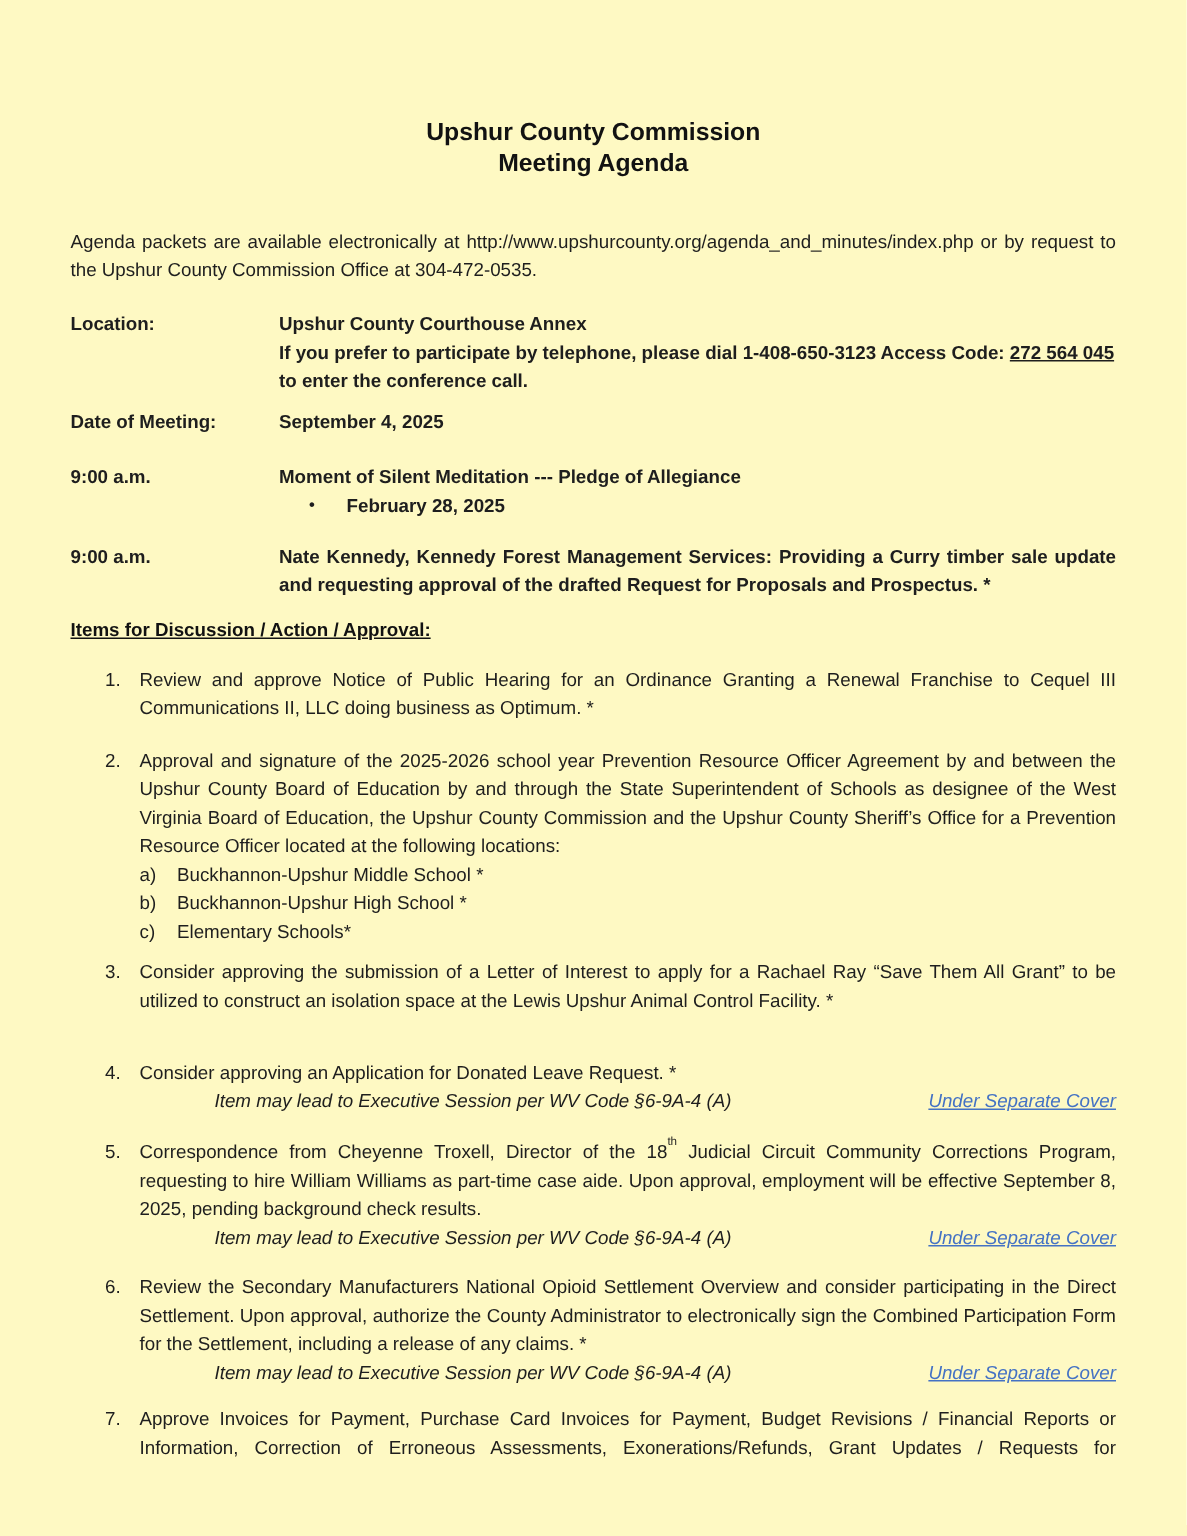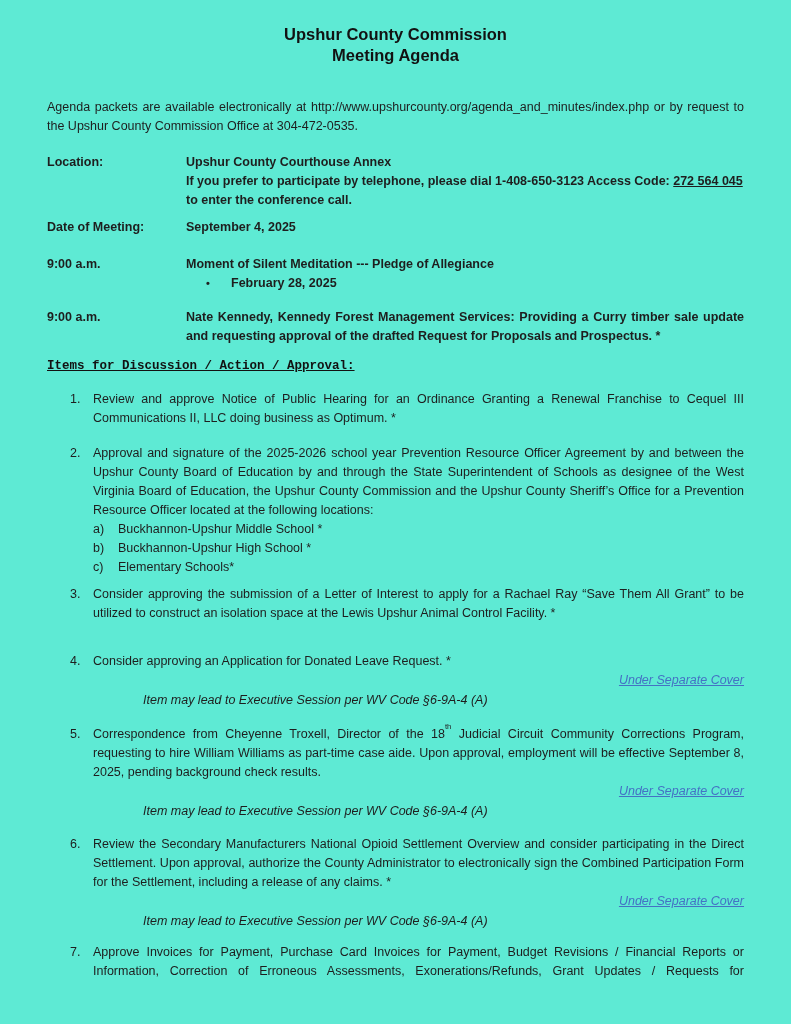--- a/index.html
+++ b/index.html
@@ -4,21 +4,21 @@
 <style>
   * { margin:0; padding:0; box-sizing:border-box; }
   html, body { background:#ffffff; }
   body {
     width:791px; height:1024px;
     font-family:"Liberation Sans", sans-serif;
     font-size:12.5px; line-height:19px;
     color:#1e1e1e;
     overflow:hidden;
   }
-  .page { width:791px; height:1024px; padding:24px 47px 0 47px; background:#5eead4; }
+  .page { width:791px; height:1024px; padding:78px 47px 0 47px; background:#fef9c3; }
 
   .doc-title { text-align:center; font-weight:700; font-size:16.5px; line-height:21px; color:#121212; }
 
   .intro { margin-top:32px; text-align:justify; }
 
   .row { display:flex;font-weight:bold; }
   .label { flex:0 0 139px; }
   .val { flex:1; min-width:0; }
   .val.justify { text-align:justify; }
 
@@ -31,42 +31,42 @@
   .nowrap { white-space:nowrap; }
   .underline { text-decoration:underline; }
   .indented { padding-left:4px; }
 
   .bullet-row { display:flex; padding-left:20px; }
   .bullet-glyph { flex:0 0 13px; font-size:11px; }
   .bullet-text { padding-left:12px; }
 
   .items-heading {
     margin-top:11px;
-    font-weight:700; text-decoration:underline; color:#121212;font-family:Liberation Mono, monospace;
+    font-weight:700; text-decoration:underline; color:#121212;
   }
 
   .item { display:flex; }
   .item-num  { flex:0 0 23px; margin-left:23px; }
   .item-body { flex:1; min-width:0; text-align:justify; }
   .justify-last { text-align-last:justify; }
 
   .m-i1 { margin-top:14px; }
   .m-i2 { margin-top:16px; }
   .m-i3 { margin-top:8px;  }
   .m-i4 { margin-top:29px; }
   .m-i5 { margin-top:15px; }
   .m-i6 { margin-top:14px; }
   .m-i7 { margin-top:12px; }
 
   .sub { display:flex; text-align:left; }
   .sub-letter { flex:0 0 25px; }
   .sub-text { flex:1; }
 
   .note-row { display:flex; justify-content:space-between; padding-left:50px; text-align:left; }
-  .note-text { font-style:italic;margin-top:20px; }
+  .note-text { font-style:italic; }
   .cover-link { font-style:italic; text-decoration:underline; white-space:nowrap; margin-left:20px; }
 
   sup { font-size:0.62em; line-height:0; position:relative; top:-0.45em; }
 </style>
 </head>
 <body>
 
 <div class="page">
 
   <div class="doc-title">

